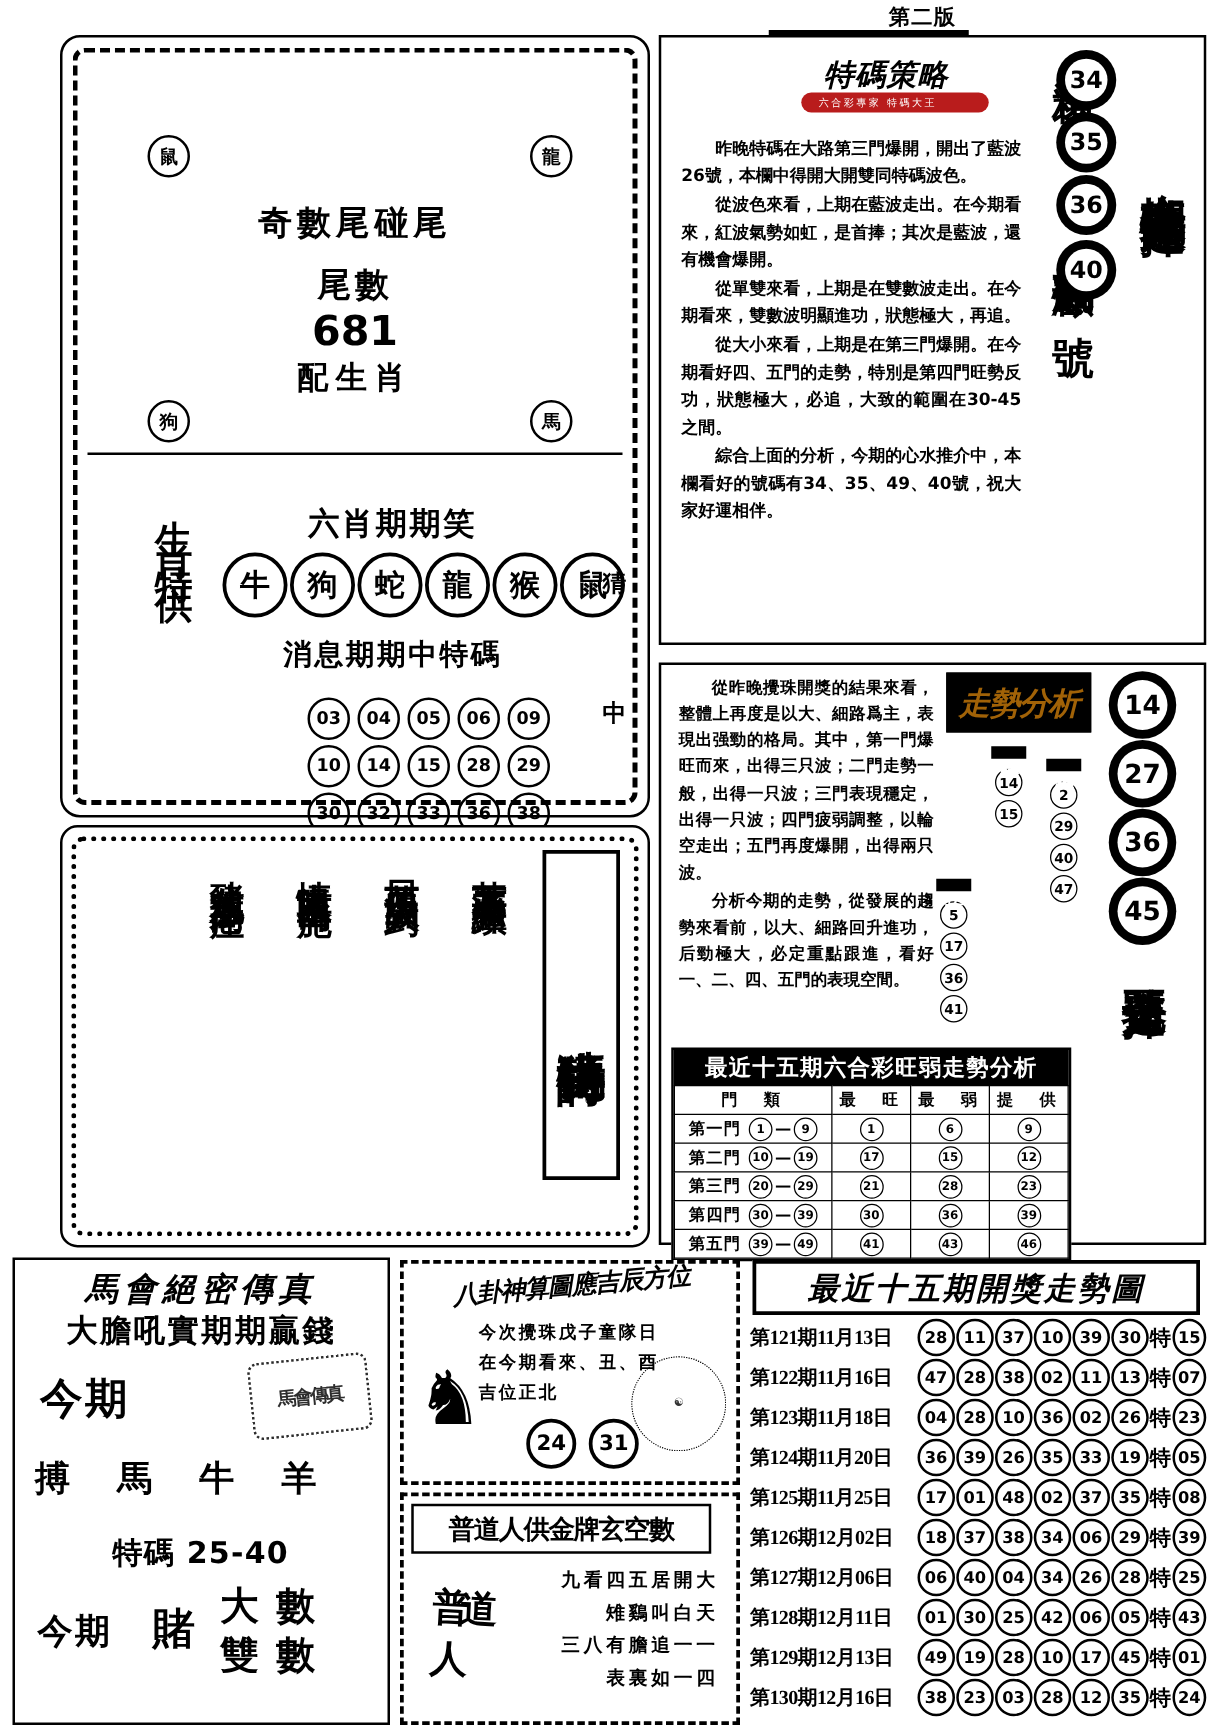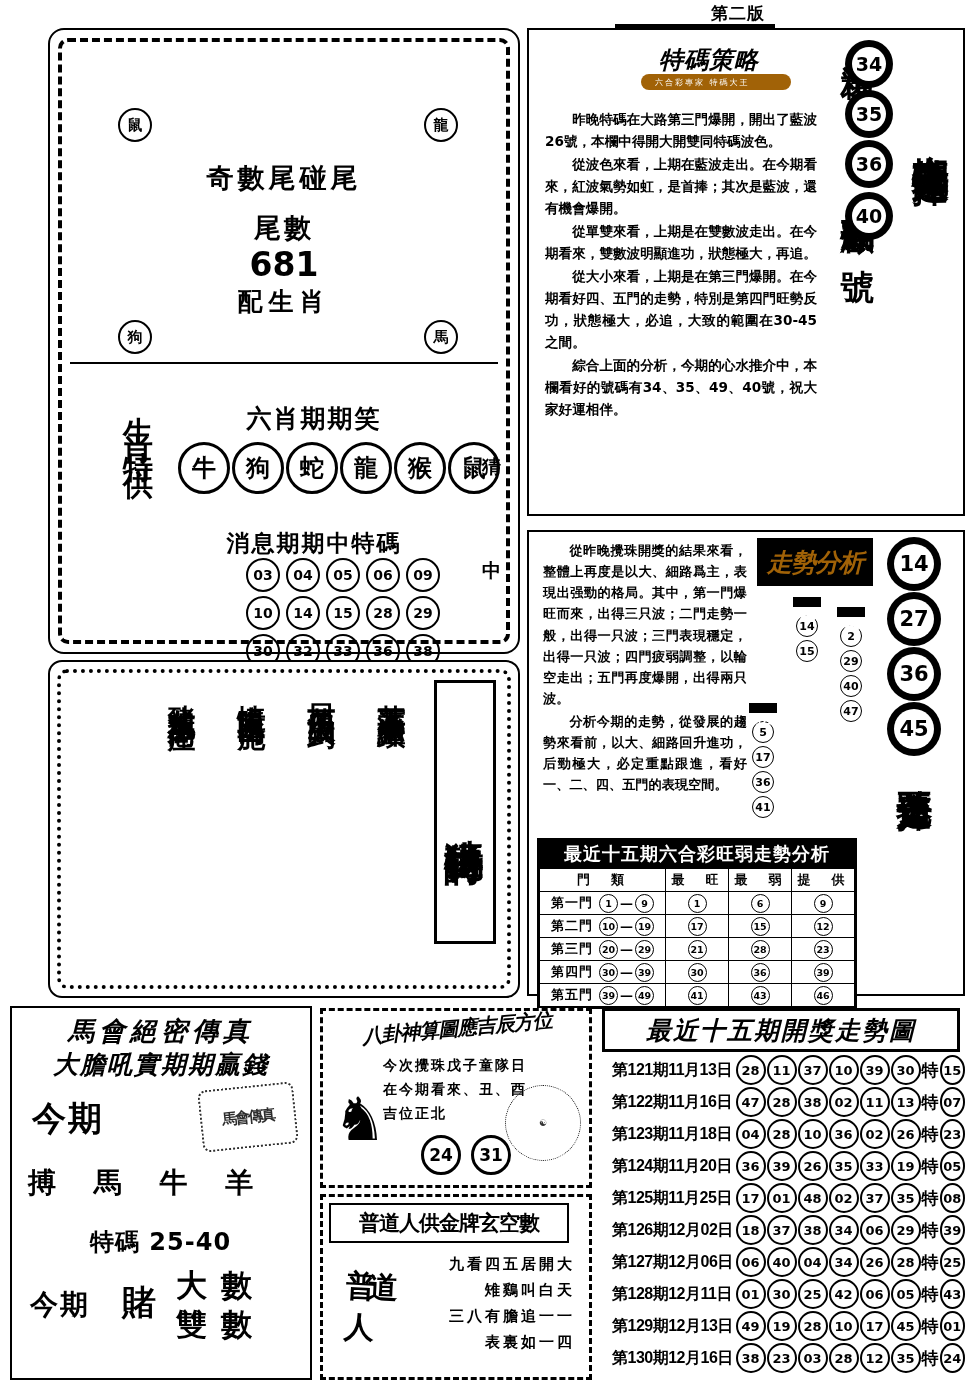--- a/index.html
+++ b/index.html
@@ -50,21 +50,21 @@
      font-size:30px;font-weight:bold;font-family:"DejaVu Serif",serif;
      writing-mode:vertical-rl;text-orientation:upright;letter-spacing:18px;}
   #title-6xiao{position:absolute;left:130px;right:70px;top:372px;text-align:center;
      font-size:25px;font-weight:bold;letter-spacing:2px;}
   #row-animals{position:absolute;left:128px;top:412px;display:flex;gap:2px;}
   .abig{width:46px;height:46px;border:3px solid #000;border-radius:50%;
      display:flex;align-items:center;justify-content:center;font-size:24px;font-weight:bold;}
   #guess-char{position:absolute;left:432px;top:424px;font-size:19px;font-weight:bold;font-family:"DejaVu Serif",serif;}
   #zhong-char{position:absolute;left:432px;top:528px;font-size:19px;font-weight:bold;font-family:"DejaVu Serif",serif;}
   #title-msg{position:absolute;left:130px;right:70px;top:478px;text-align:center;
-     font-size:23px;font-weight:bold;letter-spacing:2px;margin-top:20px;}
+     font-size:23px;font-weight:bold;letter-spacing:2px;}
   #num-grid{position:absolute;left:196px;top:528px;display:grid;
      grid-template-columns:repeat(5,34px);gap:4px 6px;}
   .nball{width:30px;height:30px;border:2.5px solid #000;border-radius:50%;
      display:flex;align-items:center;justify-content:center;font-size:14px;font-weight:bold;
      font-family:"DejaVu Sans",sans-serif;}
 
   
   #panel-poem{left:48px;top:660px;width:472px;height:338px;
      border:2px solid #000;border-radius:14px;position:absolute;box-sizing:border-box;background:#fff;}
   #panel-poem .inner-dash{position:absolute;left:7px;top:7px;right:7px;bottom:7px;
@@ -75,21 +75,21 @@
      letter-spacing:1px;font-family:"DejaVu Serif",serif;}
   .poem-line{position:absolute;top:20px;writing-mode:vertical-rl;text-orientation:upright;
      font-size:28px;font-weight:bold;font-family:"DejaVu Serif",serif;letter-spacing:3px;height:280px;}
   #pl1{right:108px;} #pl2{right:178px;} #pl3{right:248px;} #pl4{right:318px;}
 
   
   #panel-strategy{left:527px;top:28px;width:438px;height:488px;}
   #strat-logo{position:absolute;left:112px;top:14px;width:196px;height:56px;}
   #strat-logo .lg-text{position:absolute;left:18px;top:0;font-size:24px;font-weight:bold;
      font-style:italic;letter-spacing:1px;font-family:"DejaVu Serif",serif;}
-  #strat-logo .lg-bar{position:absolute;left:0;top:30px;width:150px;height:16px;background:#a16207;border-radius:9px;}
+  #strat-logo .lg-bar{position:absolute;left:0;top:30px;width:150px;height:16px;background:#b91c1c;border-radius:9px;}
   #strat-logo .lg-bar span{color:#fff;font-size:8px;position:absolute;left:14px;top:3px;letter-spacing:2px;}
   #strat-body{position:absolute;left:16px;top:78px;width:272px;font-size:13.6px;line-height:1.62;
      text-align:justify;font-family:"DejaVu Sans",sans-serif;font-weight:bold;}
   #strat-body p{margin:0 0 1px 0;text-indent:2em;}
   #strat-col-picks{position:absolute;right:66px;top:8px;width:56px;height:474px;}
   .pick-char{writing-mode:vertical-rl;text-orientation:upright;font-size:34px;font-weight:bold;
      display:block;text-align:center;line-height:1;}
   .blackball{width:48px;height:48px;border-radius:50%;background:#000;
      display:flex;align-items:center;justify-content:center;margin:2px auto;}
   .blackball i{width:34px;height:34px;border-radius:50%;background:#fff;color:#000;
@@ -139,21 +139,21 @@
      font-family:"DejaVu Sans",sans-serif;}
   #trend-right .tagline{writing-mode:vertical-rl;text-orientation:upright;font-size:36px;font-weight:bold;
      margin:6px auto 0;display:block;text-align:center;letter-spacing:1px;}
 
   
   #panel-fax{left:10px;top:1006px;width:302px;height:374px;border:2px solid #000;
      position:absolute;box-sizing:border-box;background:#fff;}
   #fax-l1{position:absolute;left:0;right:0;top:6px;text-align:center;font-size:26px;font-weight:bold;
      letter-spacing:5px;font-family:"DejaVu Serif",serif;font-style:italic;}
   #fax-l2{position:absolute;left:0;right:0;top:40px;text-align:center;font-size:25px;font-weight:bold;
-     letter-spacing:2px;font-family:"DejaVu Serif",serif;font-style:italic;}
+     letter-spacing:2px;font-family:"DejaVu Serif",serif;}
   #fax-now{position:absolute;left:20px;top:88px;font-size:34px;font-weight:bold;letter-spacing:2px;}
   #fax-stamp{position:absolute;right:14px;top:78px;width:92px;height:58px;
      font-size:15px;font-weight:bold;color:#000;opacity:.82;
      display:flex;align-items:center;justify-content:center;letter-spacing:-2px;
      border:2px dotted #000;border-radius:8px;transform:rotate(-6deg);font-family:"DejaVu Serif",serif;}
   #fax-pick{position:absolute;left:16px;top:156px;font-size:28px;font-weight:bold;letter-spacing:14px;}
   #fax-code{position:absolute;left:78px;top:218px;font-size:24px;font-weight:bold;letter-spacing:1px;}
   #fax-bet-l{position:absolute;left:18px;top:278px;font-size:28px;font-weight:bold;letter-spacing:2px;}
   #fax-bet-b{position:absolute;left:110px;top:272px;font-size:34px;font-weight:bold;font-family:"DejaVu Serif",serif;}
   #fax-bet-r{position:absolute;right:14px;top:258px;width:150px;text-align:center;
@@ -189,21 +189,21 @@
      display:flex;align-items:center;justify-content:center;letter-spacing:-8px;transform:rotate(3deg);}
 
   
   #panel-draws{left:600px;top:1008px;width:365px;height:376px;position:absolute;}
   #draws-title{position:absolute;left:2px;top:0;width:352px;height:38px;border:3px solid #000;
      display:flex;align-items:center;justify-content:center;font-size:25px;font-weight:bold;
      letter-spacing:2px;font-family:"DejaVu Serif",serif;font-style:italic;background:#fff;}
   #draws-list{position:absolute;left:0;top:46px;width:365px;}
   .draw-row{display:flex;align-items:center;height:32px;}
   .draw-label{font-size:16px;font-weight:bold;white-space:nowrap;letter-spacing:-0.5px;
-     font-family:Liberation Sans, sans-serif;width:150px;margin-left:12px;}
+     font-family:Liberation Serif, serif;width:150px;}
   .draw-balls{display:flex;gap:1px;}
   .dball{width:26px;height:26px;border:2px solid #000;border-radius:50%;
      display:flex;align-items:center;justify-content:center;font-size:13px;font-weight:bold;
      font-family:"DejaVu Sans",sans-serif;}
   .draw-te{font-size:17px;font-weight:bold;margin:0 1px;}
 </style>
 </head>
 <body>
 
 <div class="page">

